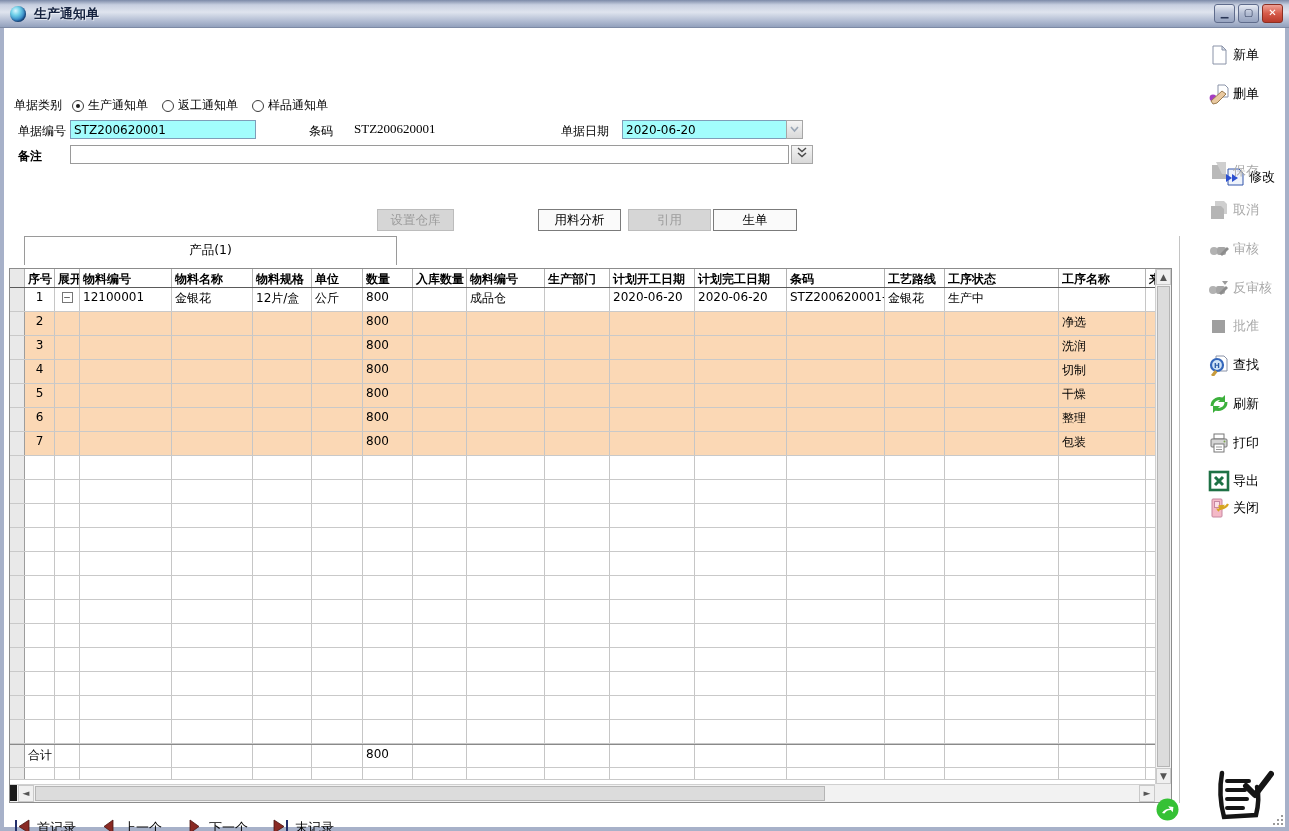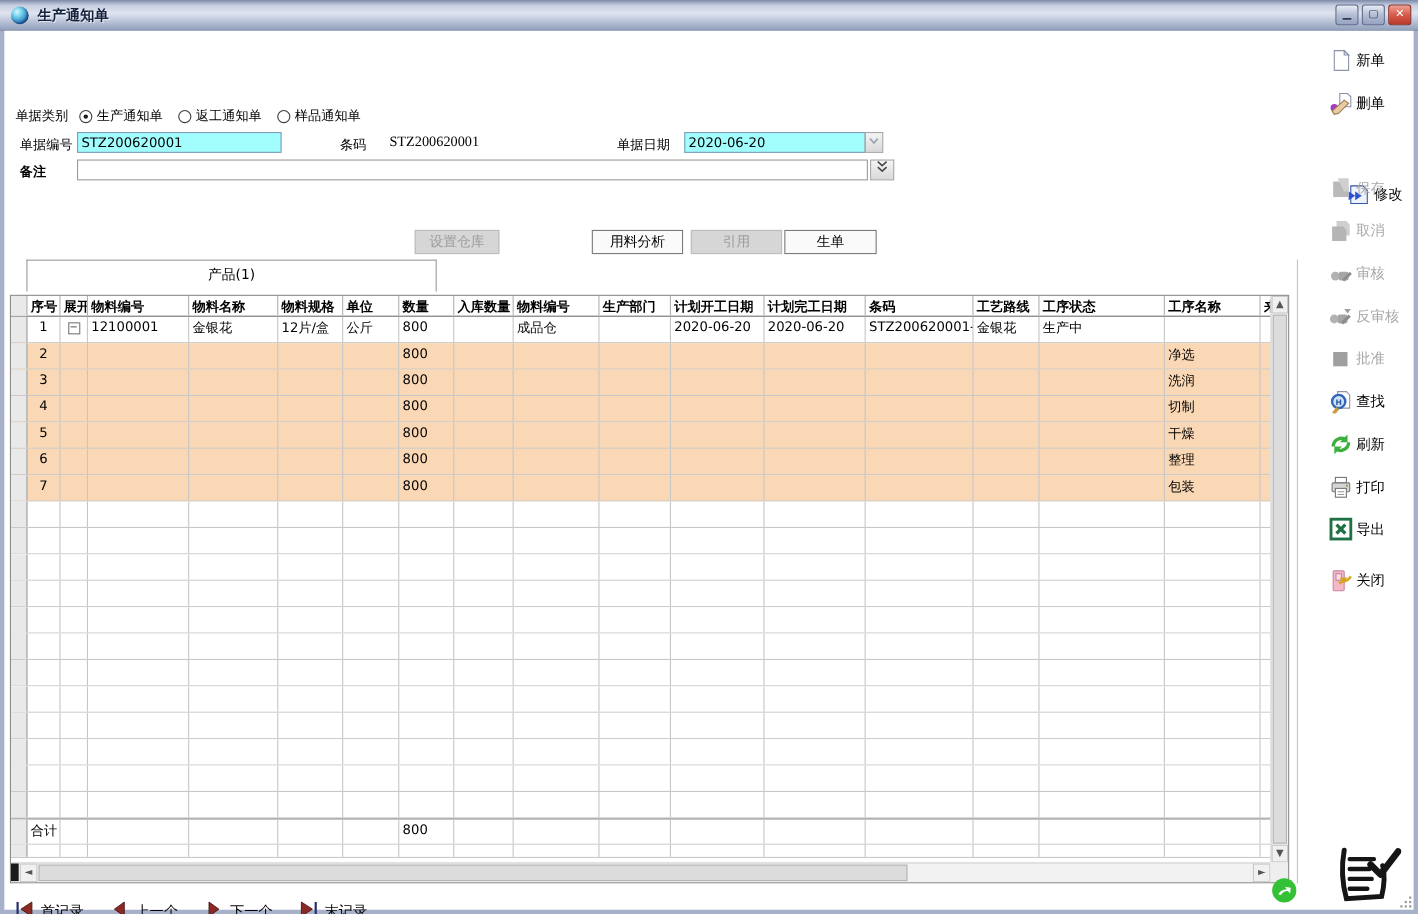--- a/index.html
+++ b/index.html
@@ -726,21 +726,21 @@
           </svg></span>
         <span>打印</span>
       </div>
       <div class="side-item" style="top: 469px; left: 8px;">
         <span class="ic"><svg width="22" height="22" viewBox="0 0 22 22">
             <rect x="2" y="2" width="18" height="18" fill="#fff" stroke="#1e7145" stroke-width="2.6"></rect>
             <path d="M7 7 l8 8 M15 7 l-8 8" stroke="#1e7145" stroke-width="3"></path>
           </svg></span>
         <span>导出</span>
       </div>
-      <div class="side-item" style="top: 516px; left: 8px; justify-content: space-between;">
+      <div class="side-item" style="top: 496px; left: 8px; justify-content: space-between;">
         <span class="ic"><svg width="22" height="22" viewBox="0 0 22 22">
             <rect x="4" y="2" width="10" height="18" rx="1" fill="#f4b9c7" stroke="#c786a0"></rect>
             <rect x="6.5" y="4.5" width="5" height="6" fill="#fbdde6" stroke="#c786a0"></rect>
             <circle cx="12" cy="12" r="0.9" fill="#8a5568"></circle>
             <path d="M20 7 q-2 4-8 5 l2.5-3 -4 0.3" stroke="#d6a520" stroke-width="2.2" fill="none"></path>
             <path d="M8 11.5 l4.5 0.6 -2 2.6z" fill="#d6a520"></path>
           </svg></span>
         <span>关闭</span>
       </div>
     </div>

